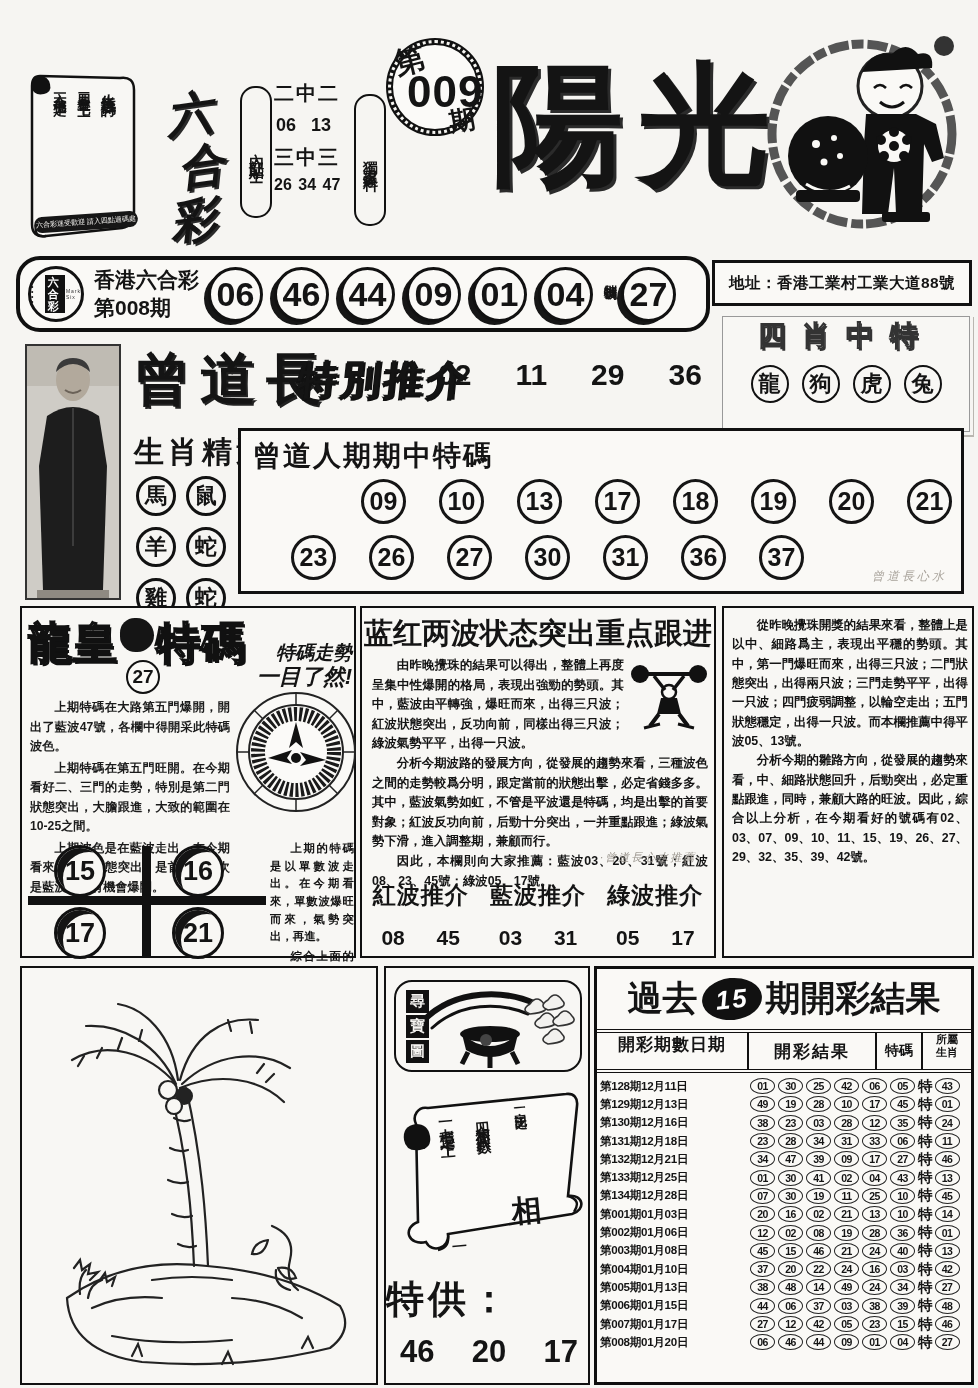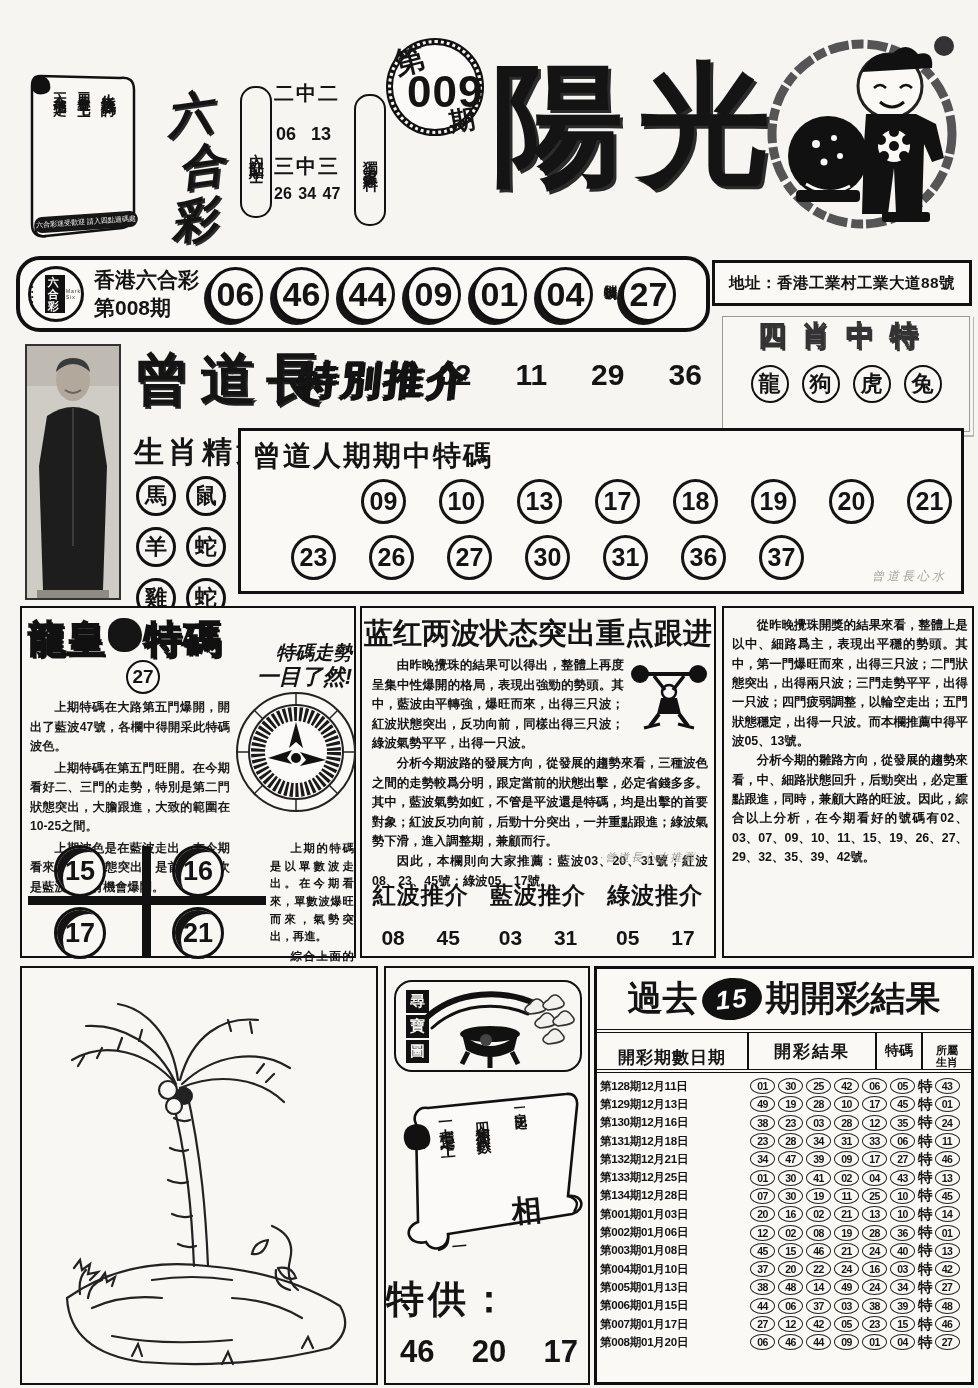--- a/index.html
+++ b/index.html
@@ -14,21 +14,21 @@
   .poem-title{writing-mode:vertical-rl;text-orientation:upright;font-size:15px;font-weight:900;letter-spacing:2px;}
   .poem-line{writing-mode:vertical-rl;text-orientation:upright;font-size:13px;font-weight:700;letter-spacing:2px;}
   .scroll-banner{position:absolute;left:8px;top:148px;width:104px;height:16px;background:#161616;color:#f5f4f1;
     font-size:7px;line-height:16px;text-align:center;border-radius:8px;white-space:nowrap;overflow:hidden;transform:rotate(-4deg);}
   .brand-vert{left:148px;top:84px;width:90px;height:160px;font-size:46px;font-weight:900;font-style:italic;}
   .brand-ch{position:absolute;transform:rotate(-8deg);text-shadow:2px 2px 0 #2a2a2a;}
   .pill{border:2.5px solid #111;border-radius:15px;display:flex;align-items:center;justify-content:center;}
   .pill-txt{writing-mode:vertical-rl;text-orientation:upright;font-size:15px;font-weight:900;letter-spacing:5px;}
   .tips{left:274px;top:80px;width:92px;}
   .tip-t{font-size:20px;font-weight:900;letter-spacing:2px;}
-  .tip-n{font-size:18px;font-weight:900;word-spacing:10px;margin:17px 0 8px 2px;}
+  .tip-n{font-size:18px;font-weight:900;word-spacing:10px;margin:8px 0 8px 2px;}
   .tip-n2{font-size:16px;font-weight:900;word-spacing:2px;margin-top:5px;}
   .issue-badge{left:386px;top:38px;width:98px;height:98px;border:7px solid #111;border-radius:50%;background:#fbfaf8;}
   .badge-dots{position:absolute;inset:-5px;border-radius:50%;border:3px dotted #f6f5f2;pointer-events:none;}
   .issue-pre{position:absolute;left:2px;top:-4px;font-size:30px;font-weight:900;transform:rotate(-14deg);}
   .issue-num{position:absolute;left:14px;top:22px;font-size:44px;font-weight:900;letter-spacing:1px;}
   .issue-suf{position:absolute;left:56px;top:58px;font-size:26px;font-weight:900;transform:rotate(-10deg);}
   .masthead{left:492px;top:40px;width:280px;height:180px;font-size:132px;font-weight:900;letter-spacing:14px;
     line-height:170px;white-space:nowrap;text-shadow:3px 3px 0 #2b2b2b;}
   
   .band{left:16px;top:256px;width:694px;height:76px;border:4px solid #101010;border-radius:24px;background:#faf9f6;display:flex;align-items:center;}
@@ -65,21 +65,21 @@
   .sprow{position:absolute;display:flex;gap:33px;}
   .sprow1{left:120px;top:48px;}
   .sprow2{left:50px;top:104px;}
   .num-c{width:45px;height:45px;border:3px solid #151515;border-radius:50%;display:flex;align-items:center;justify-content:center;
     font-size:25px;font-weight:700;background:#faf9f6;}
   .sp-water{position:absolute;right:14px;bottom:6px;font-size:12px;color:#a9a49c;font-style:italic;letter-spacing:3px;}
   
   .colbox{border:2.5px solid #101010;background:#f8f7f4;}
   .dragon{left:20px;top:606px;width:336px;height:352px;}
   .dragon-titlebar{position:absolute;left:6px;top:6px;width:324px;display:flex;align-items:flex-start;}
-  .dragon-title{font-size:38px;font-weight:900;letter-spacing:1px;}
+  .dragon-title{font-size:44px;font-weight:900;letter-spacing:1px;}
   .dragon-emblem{width:34px;height:34px;background:#151515;border-radius:46% 54% 52% 48%;margin:4px 2px 0 2px;flex:0 0 auto;}
   .dragon-sub{margin-left:auto;text-align:right;font-style:italic;font-weight:900;line-height:1.15;margin-top:28px;}
   .dragon-sub .l1{font-size:19px;}
   .dragon-sub .l2{font-size:22px;}
   .d-ball27{position:absolute;left:104px;top:52px;width:34px;height:34px;border:2.5px solid #111;border-radius:50%;
     display:flex;align-items:center;justify-content:center;font-size:19px;font-weight:700;background:#faf9f6;}
   .d-paras{position:absolute;left:8px;top:90px;width:200px;font-size:12.2px;line-height:1.6;text-align:justify;font-weight:700;color:#1b1b1b;}
   .d-paras p{margin:0 0 2px;text-indent:2em;}
   .dial{position:absolute;left:212px;top:58px;}
   .cross-wrap{position:absolute;left:6px;top:238px;width:238px;height:110px;}
@@ -123,21 +123,21 @@
   .sc-dash{position:absolute;left:58px;top:158px;font-size:14px;font-weight:900;}
   .tg-label{position:absolute;left:0;top:306px;width:100%;text-align:left;font-size:38px;font-weight:900;letter-spacing:4px;}
   .tg-nums{position:absolute;left:14px;top:366px;width:178px;display:flex;justify-content:space-between;font-size:31px;font-weight:900;}
   
   .tbl-box{left:594px;top:966px;width:380px;height:419px;border:3px solid #0e0e0e;background:#faf9f6;}
   .tbl-title{position:absolute;left:0;top:6px;width:100%;display:flex;align-items:center;justify-content:center;gap:4px;
     font-size:35px;font-weight:900;white-space:nowrap;}
   .count-oval{display:inline-flex;align-items:center;justify-content:center;width:60px;height:42px;background:#111;color:#fff;
     border-radius:50%;font-size:26px;font-style:italic;font-weight:900;transform:rotate(-6deg);letter-spacing:2px;}
   .tbl-head{position:absolute;left:0;top:60px;width:100%;height:44px;border-top:4px double #111;border-bottom:4px double #111;
-    display:flex;align-items:flex-end;}
+    display:flex;align-items:flex-start;}
   .th{display:flex;align-items:center;justify-content:center;font-weight:700;}
   .th1{width:150px;font-size:17px;letter-spacing:1px;}
   .th2{flex:1;font-size:17px;letter-spacing:2px;border-left:2px solid #111;border-right:2px solid #111;height:100%;}
   .th3{width:46px;font-size:14px;border-right:2px solid #111;height:100%;}
   .th4{width:48px;font-size:11px;line-height:1.15;text-align:center;}
   .tbl-body{position:absolute;left:3px;top:108px;width:374px;}
   .rrow{display:flex;align-items:center;height:18.3px;}
   .rlabel{width:150px;font-size:11.6px;font-weight:700;letter-spacing:-.3px;white-space:nowrap;}
   .rnums{display:flex;gap:3px;}
   .roval{width:25px;height:16px;border:1.6px solid #222;border-radius:50%;font-size:10.5px;font-weight:700;

